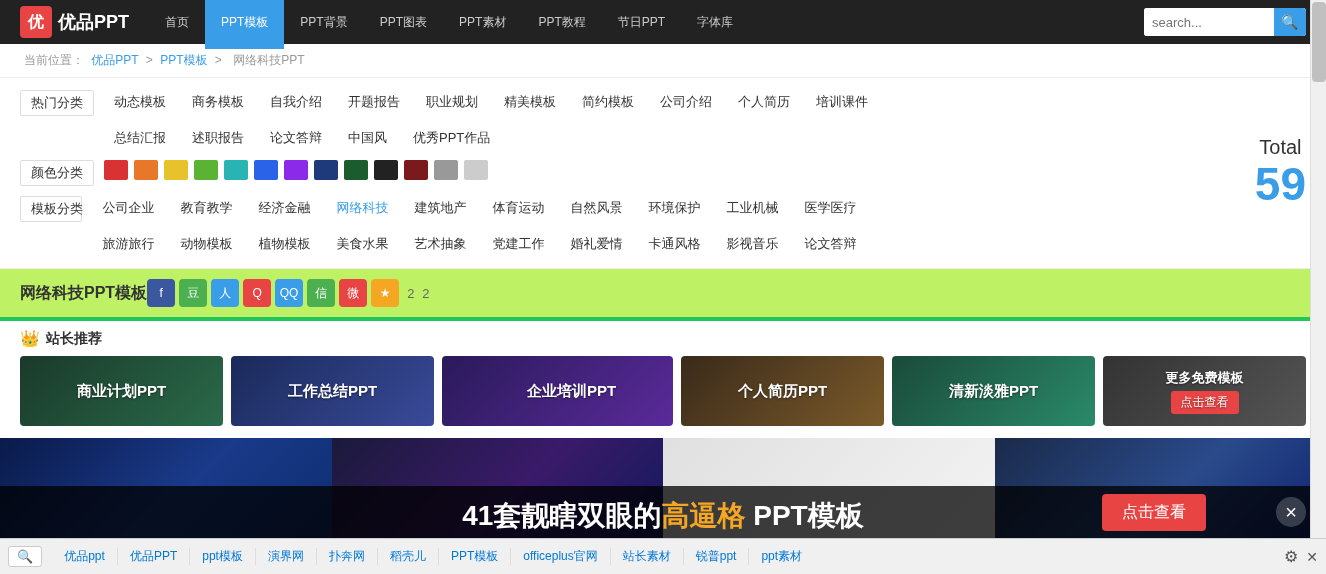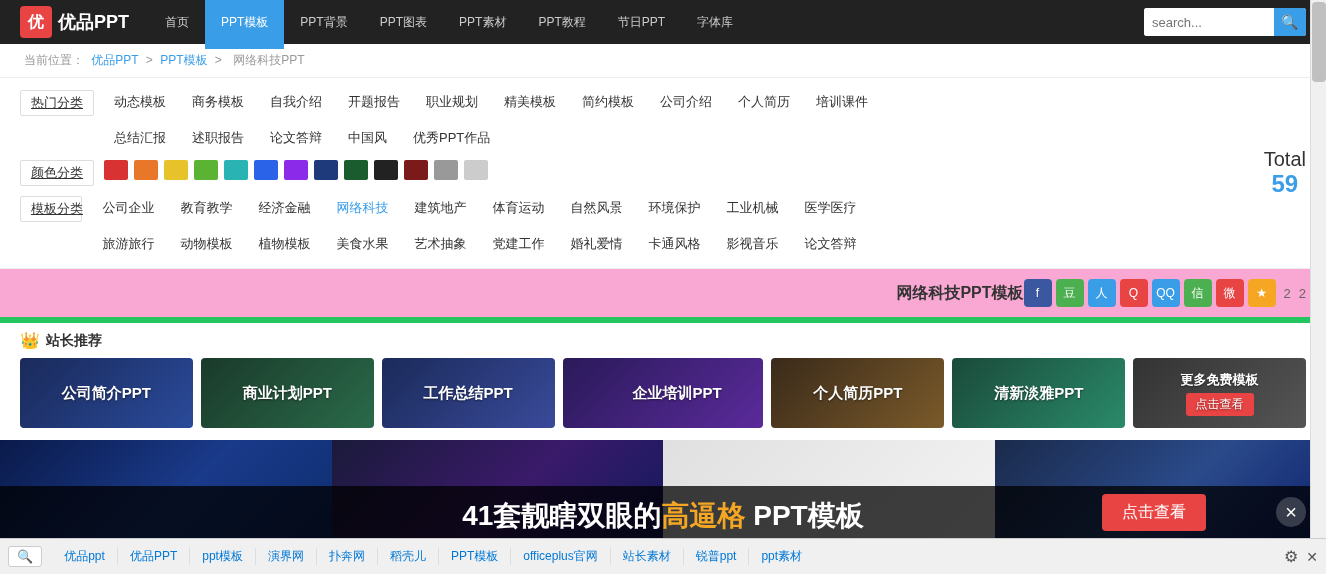--- a/index.html
+++ b/index.html
@@ -95,21 +95,20 @@
     .filter-label {
       background: white;
       border: 1px solid #ddd;
       padding: 3px 10px;
       font-size: 13px;
       color: #333;
       white-space: nowrap;
       border-radius: 2px;
       min-width: 60px;
       text-align: center;
-      text-decoration: underline;
     }
     .filter-tags {
       display: flex;
       flex-wrap: wrap;
       gap: 6px;
       align-items: center;
     }
     .filter-tag {
       padding: 3px 10px;
       font-size: 13px;
@@ -130,30 +129,30 @@
 
     
     .total-box {
       position: absolute;
       right: 20px;
       top: 50%;
       transform: translateY(-50%);
       text-align: center;
     }
     .total-label { font-size: 20px; color: #333; font-weight: normal; }
-    .total-num { font-size: 24px; color: #3a9de8; font-weight: bold; line-height: 1.1; }
+    .total-num { font-size: 46px; color: #3a9de8; font-weight: bold; line-height: 1.1; }
 
     
     .section-header {
-      background: #f9a8d4;
+      background: #bef264;
       padding: 10px 20px;
       display: flex;
       align-items: center;
-      justify-content: flex-end;
-      border-bottom: 6px solid #22c55e;
+      justify-content: flex-start;
+      border-bottom: 4px solid #22c55e;
     }
     .section-title {
       font-size: 16px;
       color: #333;
       font-weight: bold;
     }
     .share-icons {
       display: flex;
       align-items: center;
       gap: 4px;
@@ -449,21 +448,20 @@
   <span class="share-num">2</span>
     </div>
 </div>
 
 <div class="recommended-section">
   <div class="recommended-header">
     <span class="crown-icon">👑</span>
     <span class="recommended-title">站长推荐</span>
   </div>
   <div class="recommended-cards" id="rec-cards-container">
-      <div class="rec-card" style="background: linear-gradient(135deg, rgb(26, 42, 90), rgb(42, 74, 154));">公司简介PPT</div>
       <div class="rec-card" style="background: linear-gradient(135deg, rgb(26, 58, 42), rgb(42, 106, 74));">商业计划PPT</div>
       <div class="rec-card" style="background: linear-gradient(135deg, rgb(26, 42, 90), rgb(58, 74, 154));">工作总结PPT</div>
       <div class="rec-card" style="background: linear-gradient(135deg, rgb(42, 26, 90), rgb(90, 42, 154)); padding-left: 28px;">企业培训PPT</div>
       <div class="rec-card" style="background: linear-gradient(135deg, rgb(58, 42, 26), rgb(122, 90, 42));">个人简历PPT</div>
       <div class="rec-card" style="background: linear-gradient(135deg, rgb(26, 74, 58), rgb(42, 138, 106));">清新淡雅PPT</div>
       <div class="rec-card rec-card-last" style="background: linear-gradient(135deg, rgb(51, 51, 51), rgb(85, 85, 85));">
         <span style="font-size: 13px;">更多免费模板</span>
         <span class="rec-card-btn">点击查看</span>
       </div>
     </div>

